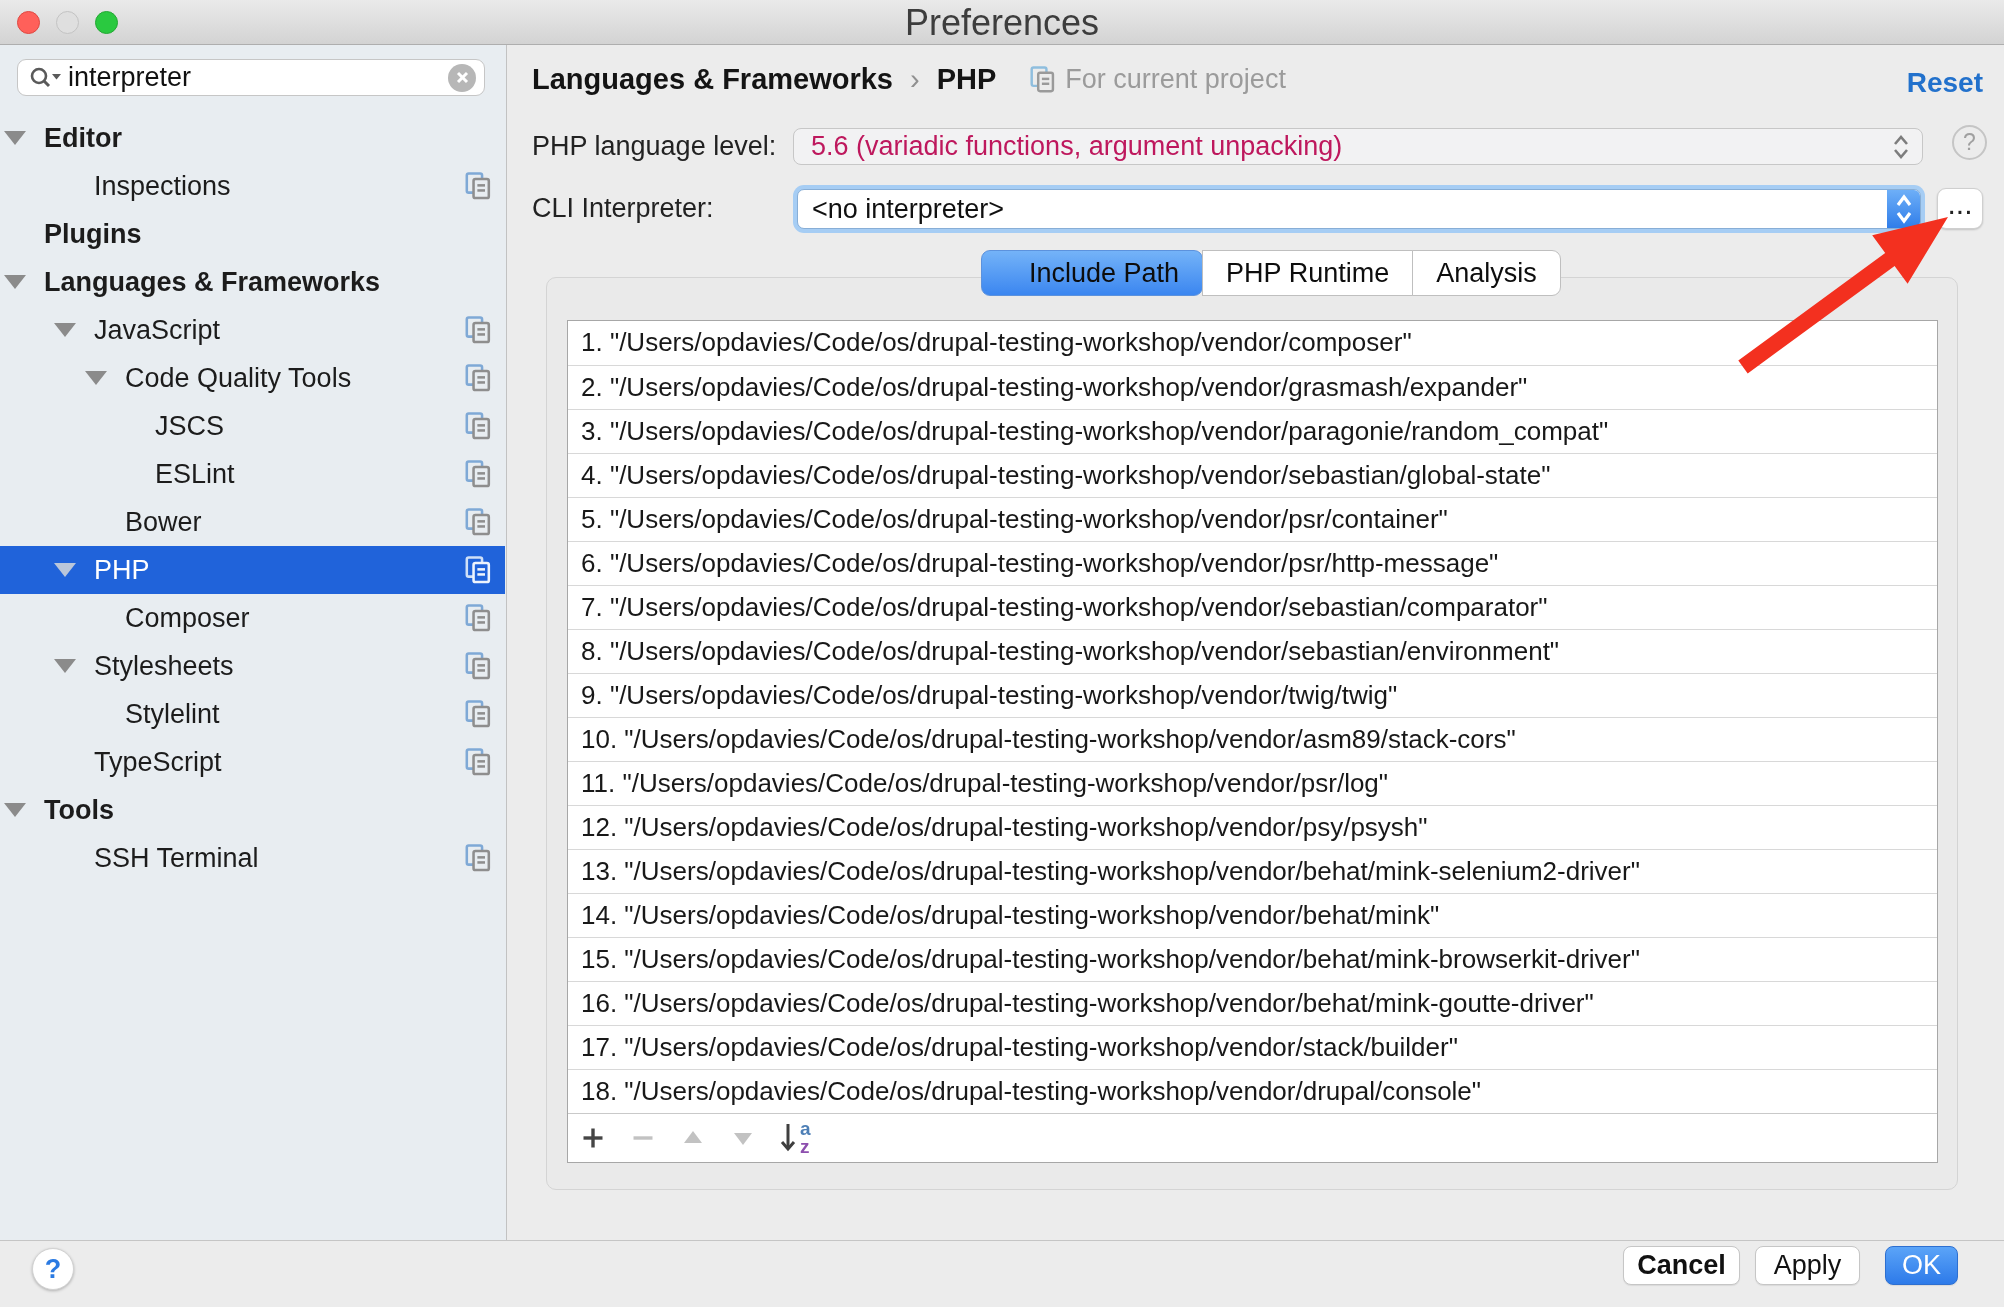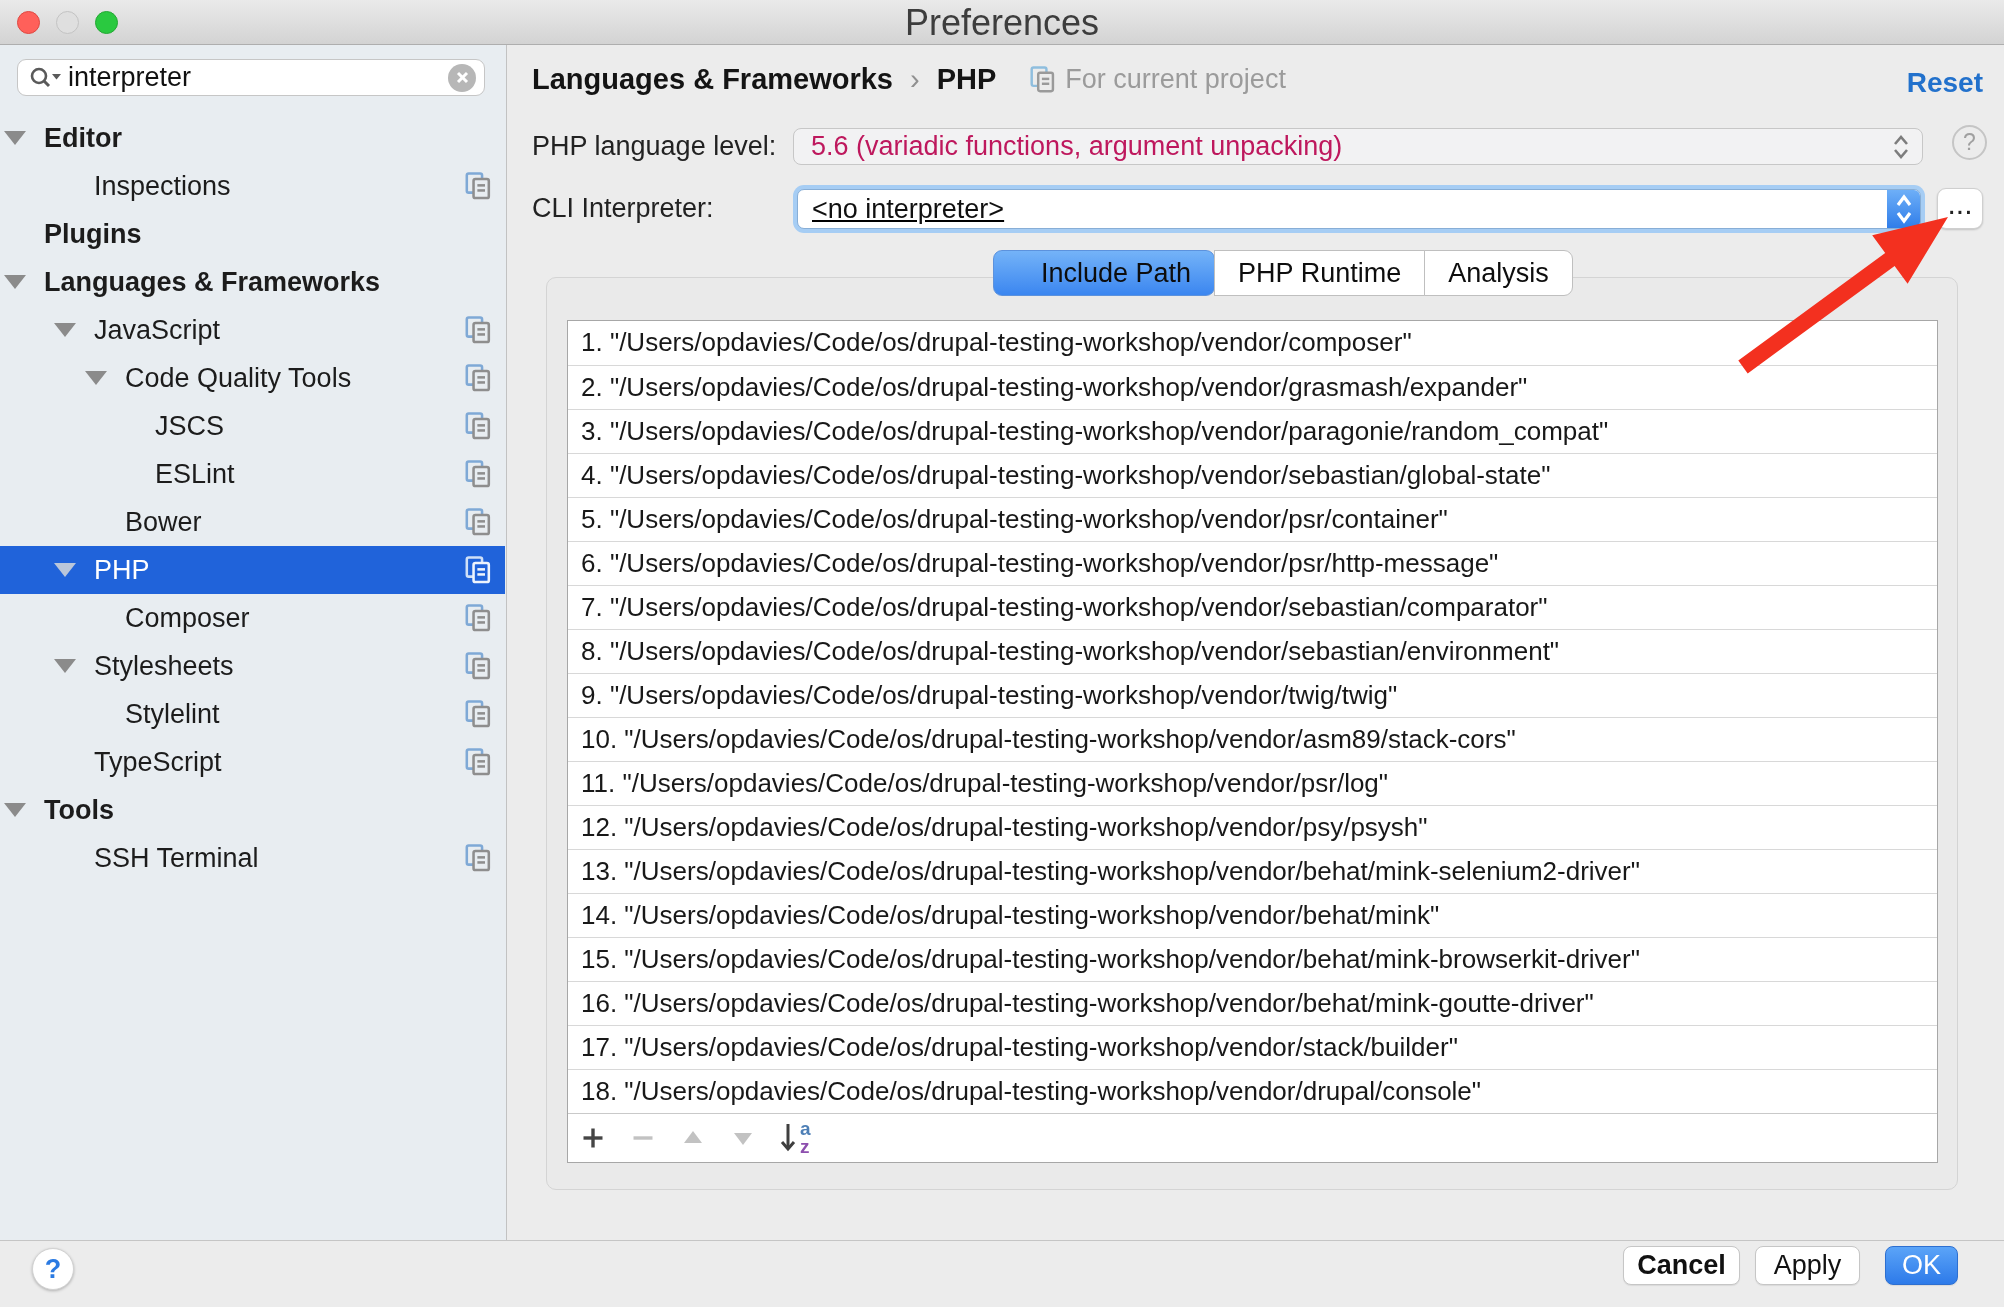--- a/index.html
+++ b/index.html
@@ -59,35 +59,35 @@
   .flabel{position:absolute;left:24px;font-size:27px;color:#222;white-space:nowrap;}
   .lbl-lang{top:86px;} .lbl-cli{top:148px;}
   .dd{position:absolute;left:285px;top:83px;width:1130px;height:37px;background:#f2f2f3;
     border:1px solid #c7c7c7;border-radius:8px;display:flex;align-items:center;}
   .dd .ddtext{font-size:27px;color:#be185d;padding-left:17px;white-space:nowrap;overflow:hidden;}
   .dd .stepper{margin-left:auto;margin-right:10px;flex:0 0 auto;display:flex;}
   .helpcircle{position:absolute;left:1444px;top:80px;width:35px;height:35px;border:2px solid #c5c5c5;
     border-radius:50%;display:flex;align-items:center;justify-content:center;
     font-size:23px;color:#a0a0a0;}
   .focuswrap{position:absolute;left:285px;top:140px;width:1132px;height:48px;border-radius:11px;
-    background:#a6cdf4;padding:4px;text-decoration:underline;}
+    background:#a6cdf4;padding:4px;}
   .combo{width:100%;height:100%;background:#fff;border:1px solid #88aed6;border-radius:7px;
     position:relative;display:flex;align-items:center;overflow:hidden;}
   .combo .ctext{font-size:27px;color:#101010;padding-left:14px;white-space:nowrap;}
   .combo .bluestep{position:absolute;right:-1px;top:-1px;bottom:-1px;width:34px;
     background:linear-gradient(#6fb0f8,#2e7ce9);border-radius:0 7px 7px 0;
     display:flex;align-items:center;justify-content:center;}
   .browse{position:absolute;left:1429px;top:143px;width:46px;height:41px;background:#fff;
     border:1px solid #cfcfcf;border-radius:9px;box-shadow:0 1px 2px rgba(0,0,0,.18);
     font-size:30px;color:#222;text-align:center;line-height:30px;cursor:pointer;}
   
   .tabs{position:absolute;left:473px;top:205px;height:46px;display:flex;z-index:5;}
   .tab{padding:0 23px;background:#fff;border:1px solid #bfbfbf;margin-left:-1px;
     display:flex;align-items:center;justify-content:center;font-size:27px;color:#0d0d0d;cursor:pointer;}
-  .tab:first-child{border-radius:9px 0 0 9px;margin-left:12px;padding-left:47px;}
+  .tab:first-child{border-radius:9px 0 0 9px;margin-left:0;padding-left:47px;}
   .tab:last-child{border-radius:0 9px 9px 0;}
   .tab.active{background:linear-gradient(#74b3f8,#3b86f0);border-color:#5c92dd;border-radius:9px;}
   
   .panel{position:absolute;left:38px;top:232px;width:1412px;height:913px;background:#eaeaea;
     border:1px solid #d4d4d4;border-radius:10px;z-index:1;}
   .listwrap{position:absolute;left:20px;top:42px;width:1371px;background:#fff;border:1px solid #a7a7a7;}
   .lrow{height:44px;line-height:43px;padding-left:13px;font-size:26px;color:#181818;
     white-space:nowrap;overflow:hidden;background:#fff;}
   .lrow + .lrow{border-top:1px solid #d8d8d8;}
   .ltoolbar{border-top:1px solid #c9c9c9;height:49px;display:flex;align-items:center;padding-left:12px;}

